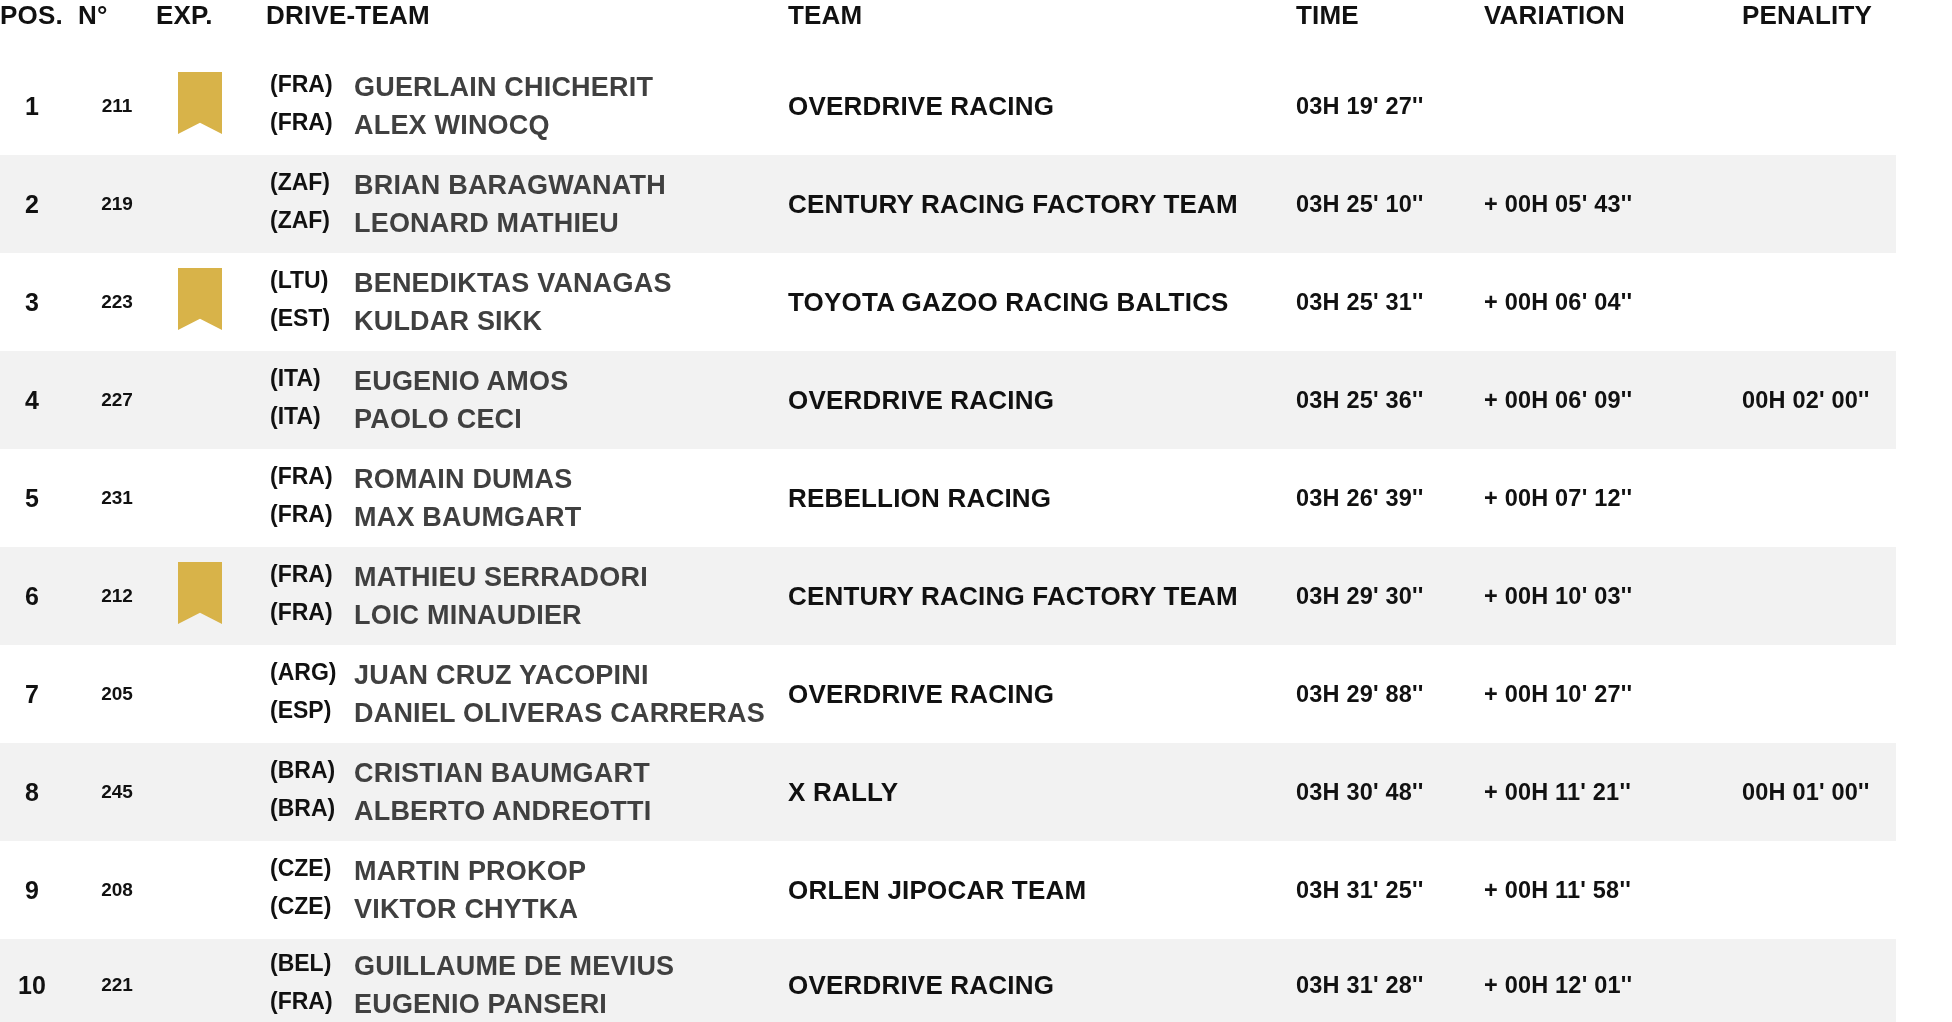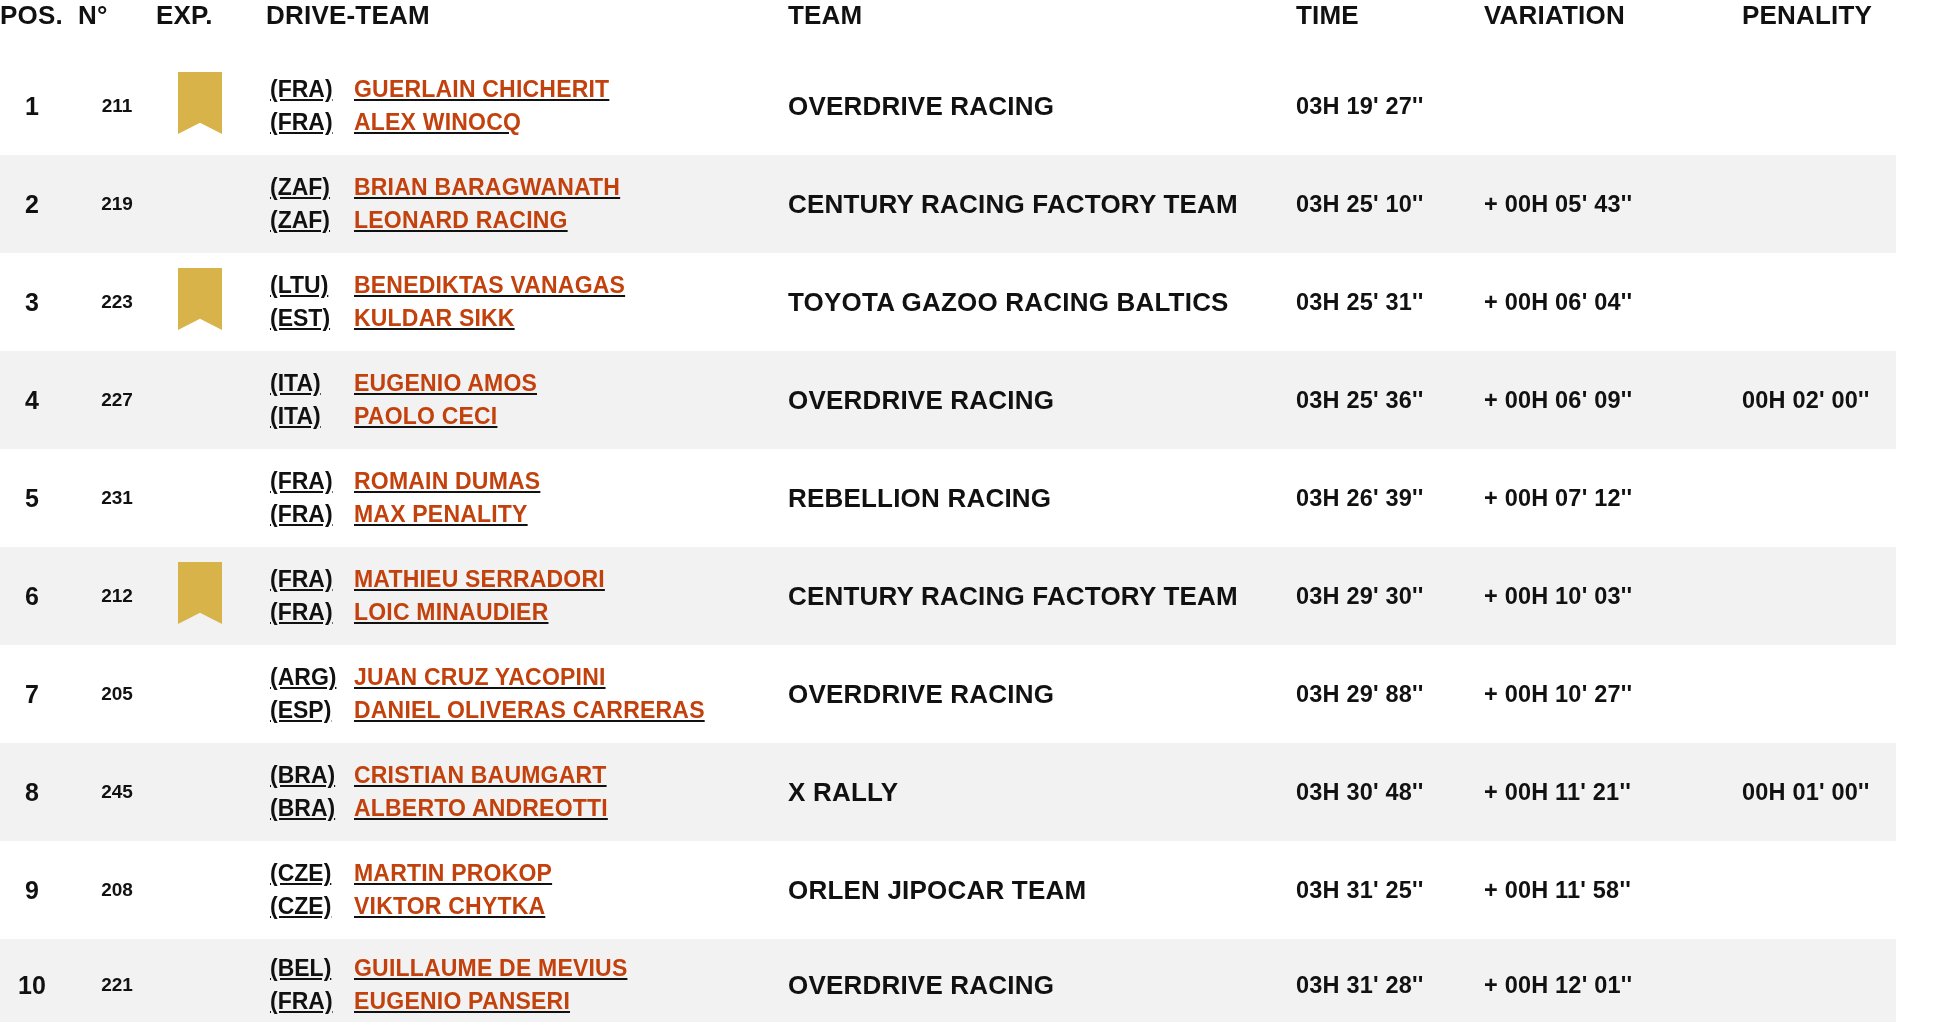--- a/index.html
+++ b/index.html
@@ -85,33 +85,32 @@
     width: 44px;
     height: 62px;
     display: inline-block;
   }
   td.crew { padding-left: 4px; }
   .crew-line {
     display: flex;
     align-items: flex-start;
     line-height: 1.42;
     white-space: nowrap;
-    text-decoration: underline;
   }
   .nat {
     display: inline-block;
     width: 84px;
     font-size: 23px;
     font-weight: bold;
     color: #111111;
   }
   .name {
-    font-size: 23px;
+    font-size: 27px;
     font-weight: bold;
-    color: #c2410c;
+    color: #404040;
     letter-spacing: 0.2px;
   }
   td.team {
     font-size: 26px;
     letter-spacing: 0.2px;
     white-space: nowrap;
   }
   td.time, td.variation, td.penalty {
     font-size: 23.5px;
     white-space: nowrap;
@@ -170,21 +169,21 @@
           <td class="pos">2</td>
           <td class="num">219</td>
           <td class="exp"><span class="flag-empty"></span></td>
           <td class="crew">
             <div class="crew-line">
               <span class="nat">(ZAF)</span>
               <span class="name">BRIAN BARAGWANATH</span>
             </div>
             <div class="crew-line">
               <span class="nat">(ZAF)</span>
-              <span class="name">LEONARD RACING</span>
+              <span class="name">LEONARD MATHIEU</span>
             </div>
           </td>
           <td class="team">CENTURY RACING FACTORY TEAM</td>
           <td class="time">03H 25' 10''</td>
           <td class="variation">+ 00H 05' 43''</td>
           <td class="penalty"></td>
         </tr>
         <tr class="odd">
           <td class="pos">3</td>
           <td class="num">223</td>
@@ -227,21 +226,21 @@
           <td class="pos">5</td>
           <td class="num">231</td>
           <td class="exp"><span class="flag-empty"></span></td>
           <td class="crew">
             <div class="crew-line">
               <span class="nat">(FRA)</span>
               <span class="name">ROMAIN DUMAS</span>
             </div>
             <div class="crew-line">
               <span class="nat">(FRA)</span>
-              <span class="name">MAX PENALITY</span>
+              <span class="name">MAX BAUMGART</span>
             </div>
           </td>
           <td class="team">REBELLION RACING</td>
           <td class="time">03H 26' 39''</td>
           <td class="variation">+ 00H 07' 12''</td>
           <td class="penalty"></td>
         </tr>
         <tr class="even">
           <td class="pos">6</td>
           <td class="num">212</td>

